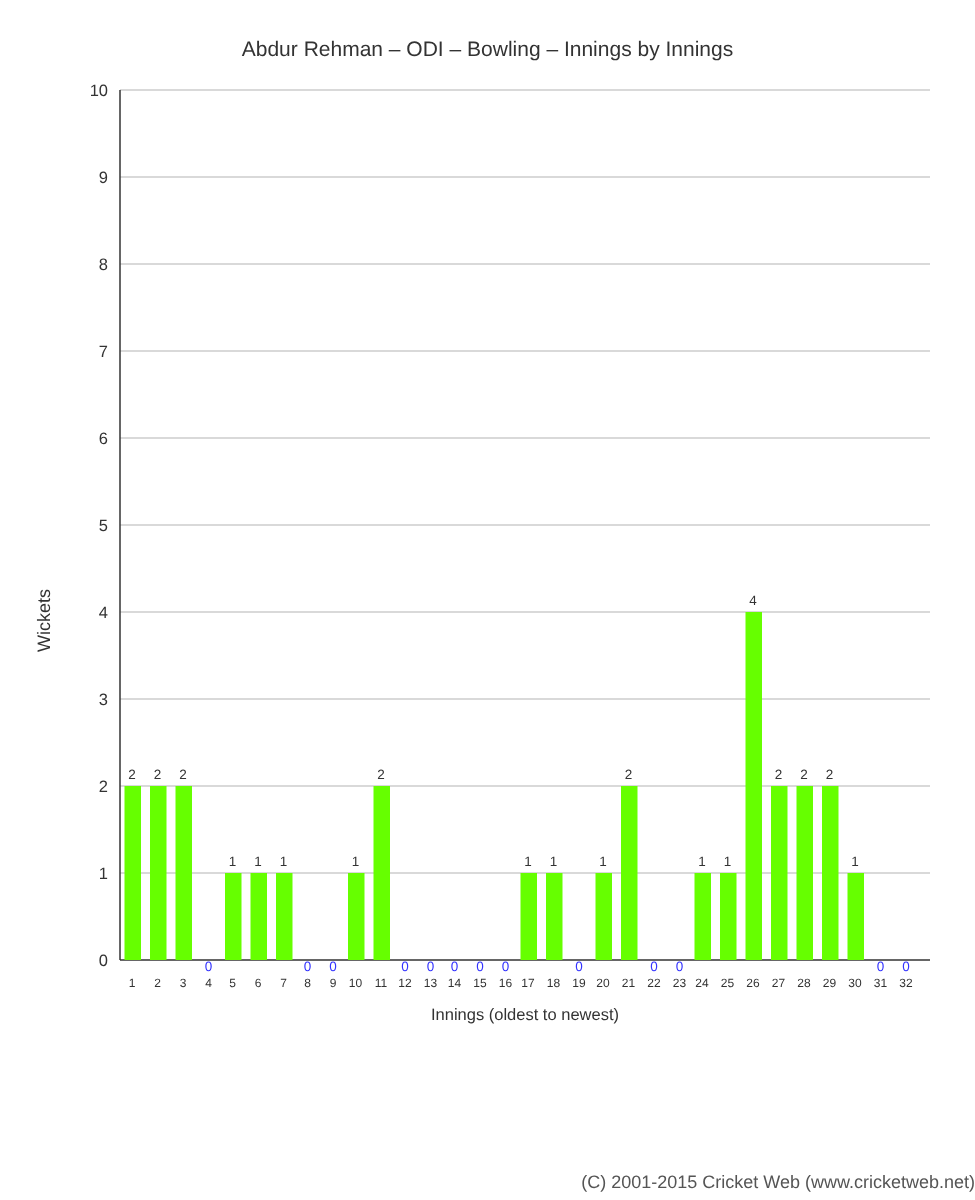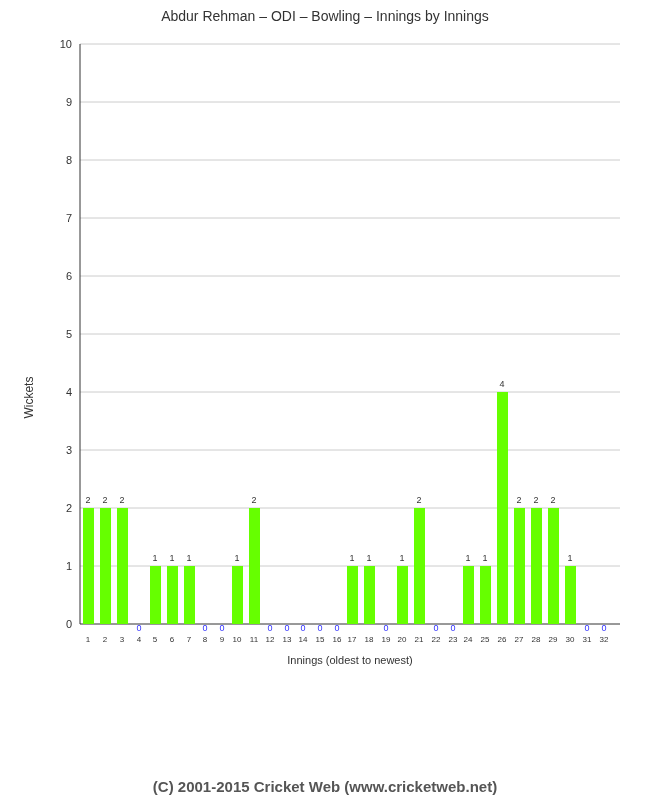--- a/index.html
+++ b/index.html
@@ -13,21 +13,21 @@
     .chart-container {
       width: 650px;
       height: 800px;
       position: relative;
       background: #fff;
     }
     .chart-title {
       text-align: center;
       font-size: 14px;
       color: #333;
-      padding-top: 8px;
+      padding-top: 24px;
       padding-bottom: 5px;
     }
     .copyright {
       text-align: center;
       font-size: 11px;
       color: #555;
       padding-top: 4px;
     }
   </style>
 </head>
@@ -189,14 +189,14 @@
       <text x="537" y="597" text-anchor="middle" font-size="9" fill="#3333ff">0</text>
       <text x="537" y="608" text-anchor="middle" font-size="8" fill="#333">31</text>
 
       <text x="554" y="597" text-anchor="middle" font-size="9" fill="#3333ff">0</text>
       <text x="554" y="608" text-anchor="middle" font-size="8" fill="#333">32</text>
 
       <text x="300" y="630" text-anchor="middle" font-size="11" fill="#333">Innings (oldest to newest)</text>
     </svg>
   </div>
 
-  <div class="copyright" style="position:absolute; bottom:5px; left:0; right:0; text-align:center; font-size:15px; color:#555;font-weight:bold;">(C) 2001-2015 Cricket Web (www.cricketweb.net)</div>
+  <div class="copyright" style="position:absolute; bottom:5px; left:0; right:0; text-align:right; font-size:12px; color:#555;">(C) 2001-2015 Cricket Web (www.cricketweb.net)</div>
 </div>
 
 </body></html>

